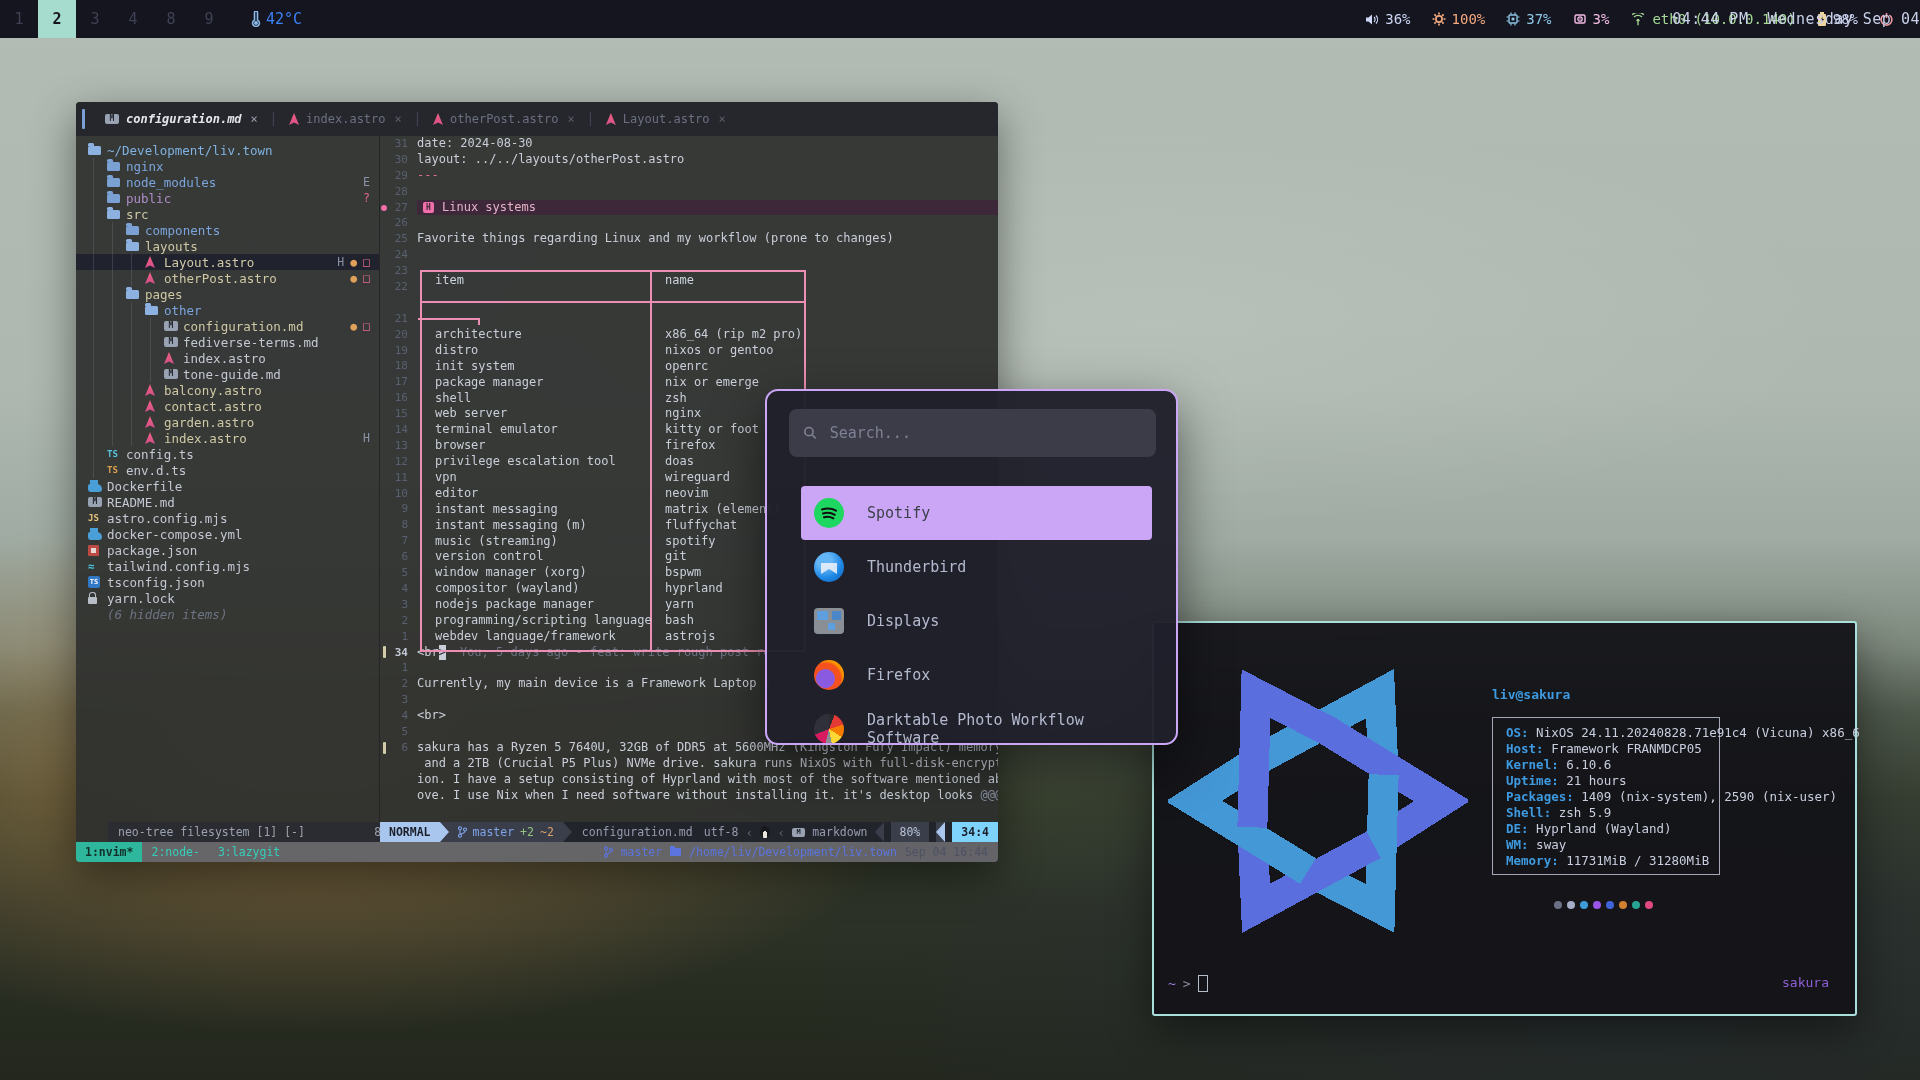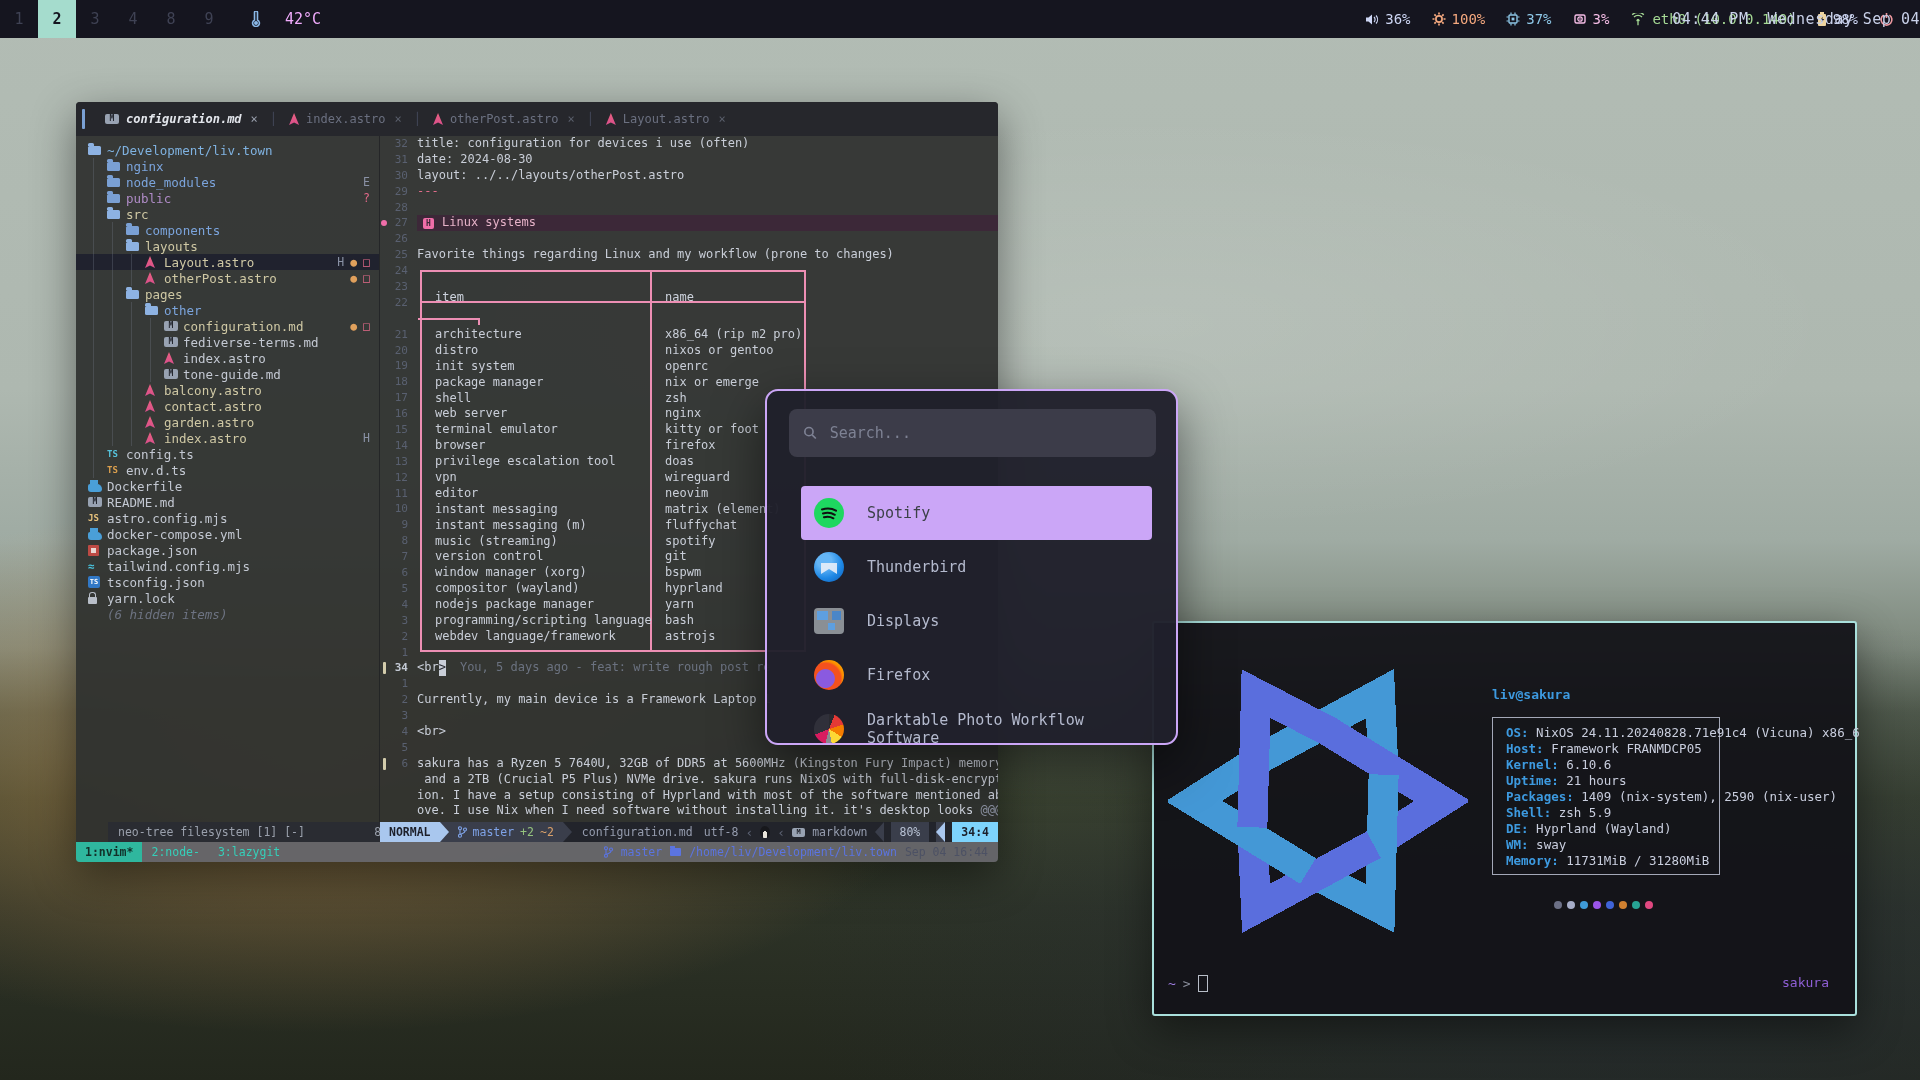--- a/index.html
+++ b/index.html
@@ -11,21 +11,21 @@
       radial-gradient(1000px 300px at 60% 30%, rgba(255,255,255,.10), rgba(255,255,255,0) 70%),
       linear-gradient(180deg,#b2bcb4 0%,#aeb8b0 36%,#9faba3 50%,#7d887c 60%,#525c4c 66%,#3a422f 74%,#2d3327 84%,#23271d 100%);
   }
   .stage{position:absolute;inset:0;}
 
   
   .topbar{position:absolute;left:0;top:0;width:1920px;height:38px;background:#15151f;display:flex;align-items:center;z-index:40;color:#c8d0e8;}
   .ws-group{display:flex;height:38px;}
   .ws{width:38px;height:38px;display:flex;align-items:center;justify-content:center;font-size:15px;color:#3f4254;}
   .ws.active{background:#a5dccd;color:#15151f;font-weight:bold;}
-  .tmod{display:flex;align-items:center;gap:23px;margin-left:22px;color:#f0abfc;font-size:15px;text-align:center;}
+  .tmod{display:flex;align-items:center;gap:4px;margin-left:22px;color:#3b82f6;font-size:15px;text-align:center;}
   .clock{position:absolute;left:0;right:0;text-align:right;font-size:15px;color:#c8d0e8;letter-spacing:.5px;pointer-events:none;margin-left:20px;}
   .modules{margin-left:auto;display:flex;align-items:center;gap:21px;padding-right:26px;font-size:14px;}
   .mod{display:flex;align-items:center;gap:6px;}
   .mod.vol{color:#cdd6f4;} .mod.bri{color:#f5a97f;} .mod.cpu{color:#8ec8e8;}
   .mod.gpu{color:#f5bde6;} .mod.net{color:#a6da95;} .mod.bat{color:#cdd6f4;}
   .mod.pwr{color:#ee99a0;}
   .mico{display:inline-flex;}
 
   
   .win{position:absolute;box-shadow:0 14px 44px rgba(0,0,0,.45);border-radius:4px;}
@@ -85,21 +85,21 @@
   .blame{margin-left:14px;color:#6b7280;}
   .hbar{margin-left:9px;flex:1;background:#3c2838;display:flex;align-items:center;gap:8px;height:100%;padding-left:6px;color:#e6b2c8;}
   .hic{display:inline-block;width:11px;height:11px;background:#f06ea9;border-radius:2px;color:#3c2838;font:bold 8px/11px "DejaVu Sans Mono",monospace;text-align:center;}
   .hic::before{content:"H";}
   
   .mdtable{position:absolute;left:40px;top:134px;width:386px;height:382px;border:2px solid #ed8fb4;box-sizing:border-box;}
   .tb-div{position:absolute;left:228px;top:0;bottom:0;width:2px;background:#ed8fb4;}
   .tb-sep{position:absolute;left:0;right:0;top:29px;height:2px;background:#ed8fb4;}
   .tb-stub{position:absolute;left:-4px;top:46px;width:62px;height:2px;background:#ed8fb4;}
   .tb-stub::after{content:"";position:absolute;right:0;top:0;width:2px;height:7px;background:#ed8fb4;}
-  .tb-head{position:absolute;left:0;top:18px;width:100%;height:16px;}
+  .tb-head{position:absolute;left:0;top:1px;width:100%;height:16px;}
   .tb-head span{position:absolute;color:#cdd3dd;font-size:12px;}
   .tb-head .h1{left:13px;} .tb-head .h2{left:243px;}
   .tb-rows{position:absolute;left:0;top:55px;width:100%;}
   .tr2{height:15.9px;line-height:15.9px;position:relative;font-size:12px;color:#c9ced8;white-space:pre;}
   .tr2 .tc1{position:absolute;left:13px;} .tr2 .tc2{position:absolute;left:243px;}
 
   
   .ntstatus{position:absolute;left:0;top:720px;width:304px;height:20px;background:#2a2c32;color:#9aa0ac;font-size:11.5px;display:flex;align-items:center;padding:0 10px;box-sizing:border-box;justify-content:space-between;margin-left:32px;}
   .lualine{position:absolute;left:304px;top:720px;width:618px;height:20px;background:#22242b;display:flex;align-items:center;font-size:11.5px;color:#959cae;}
   .seg{display:flex;align-items:center;height:20px;padding:0 9px;gap:6px;}
@@ -533,21 +533,20 @@
           <span class="tl c-fg">yarn.lock</span>
         </div>
         <div class="trw">
           <span class="ti"></span>
           <span class="tl c-dim">(6 hidden items)</span>
         </div>
       </div>
 
     <div class="pane">
       <div id="buflines">
-          <div class="bl"><span class="sg"></span><span class="ln">32</span><span class="tx cx-fg">title: configuration for devices i use (often)</span></div>
           <div class="bl"><span class="sg"></span><span class="ln">31</span><span class="tx cx-fg">date: 2024-08-30</span></div>
           <div class="bl"><span class="sg"></span><span class="ln">30</span><span class="tx cx-fg">layout: ../../layouts/otherPost.astro</span></div>
           <div class="bl"><span class="sg"></span><span class="ln">29</span><span class="tx cx-pink">---</span></div>
           <div class="bl"><span class="sg"></span><span class="ln">28</span></div>
           <div class="bl"><span class="sg"><i class="sdot"></i></span><span class="ln">27</span><span class="hbar"><i class="hic"></i><span>Linux systems</span></span></div>
           <div class="bl"><span class="sg"></span><span class="ln">26</span></div>
           <div class="bl"><span class="sg"></span><span class="ln">25</span><span class="tx cx-fg">Favorite things regarding Linux and my workflow (prone to changes)</span></div>
           <div class="bl"><span class="sg"></span><span class="ln">24</span></div>
           <div class="bl"><span class="sg"></span><span class="ln">23</span></div>
           <div class="bl"><span class="sg"></span><span class="ln">22</span></div>

